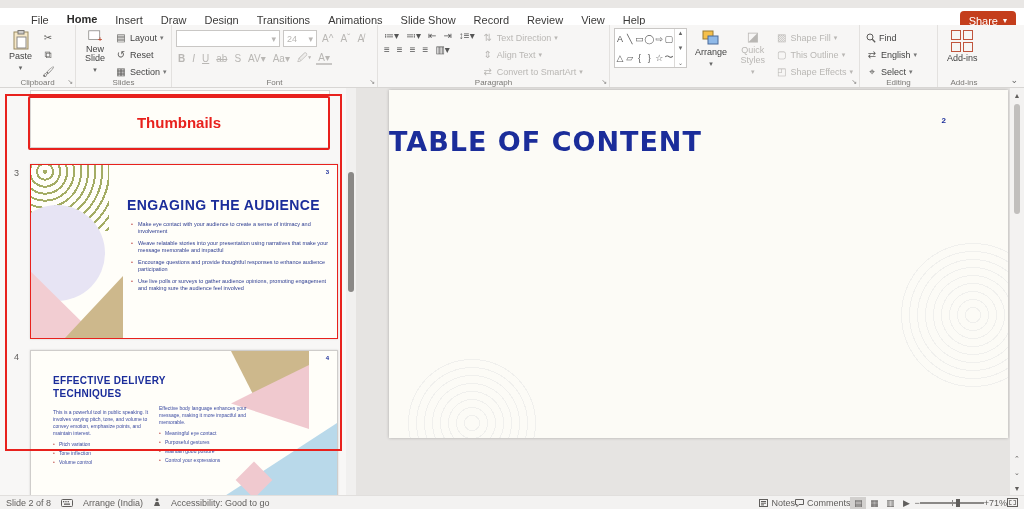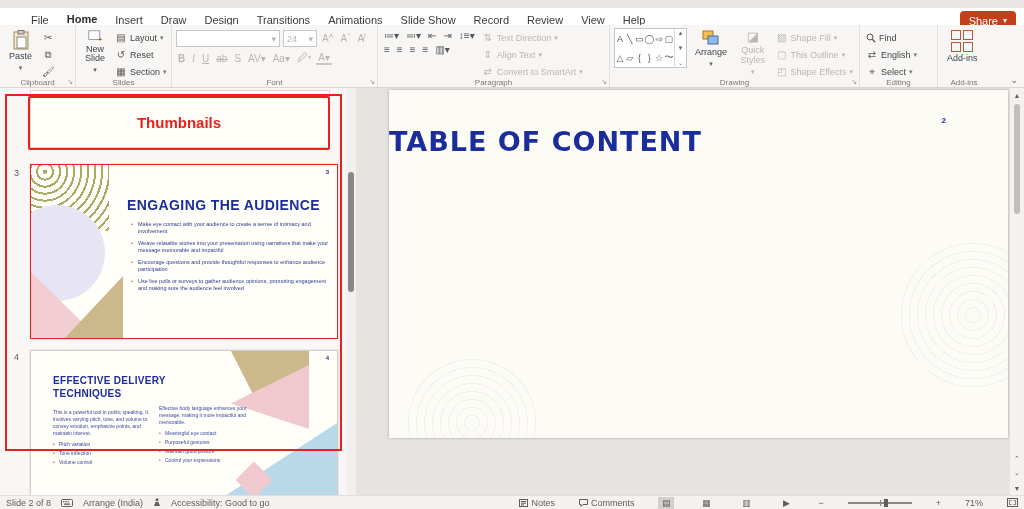--- a/index.html
+++ b/index.html
@@ -92,21 +92,21 @@
   
   .main-scroll { position:absolute; right:0; top:0; width:14px; bottom:0; background:#f3f2f1; display:flex; flex-direction:column; align-items:center; font-size:7px; color:#605e5c; }
   .main-scroll .arrow { height:14px; display:flex; align-items:center; }
   .main-scroll .track { flex:1; position:relative; width:100%; }
   .main-scroll .mthumb { position:absolute; top:2px; left:4px; width:6px; height:110px; background:#c1bfbd; border-radius:3px; }
   .main-scroll .navbtns { display:flex; flex-direction:column; gap:6px; padding-bottom:4px; font-size:7px; }
 
   
   .statusbar { position:absolute; left:0; right:0; bottom:0; height:14px; background:#f3f2f1; border-top:1px solid #e1dfdd; display:flex; align-items:center; font-size:9px; color:#605e5c; padding:0 6px; }
   .sb-left { display:flex; align-items:center; gap:10px; }
-  .sb-right { margin-left:auto; display:flex; align-items:center; gap:24px; }
+  .sb-right { margin-left:auto; display:flex; align-items:center; gap:0; }
   .sb-item { display:flex; align-items:center; gap:3px; }
   .viewbtn { width:16px; height:12px; display:flex; align-items:center; justify-content:center; font-size:9px; }
   .viewbtn.sel { background:#d2d0ce; }
   .zoom-track { position:relative; width:64px; height:2px; background:#8a8886; }
   .zoom-track .tick { position:absolute; left:50%; top:-2px; width:1px; height:6px; background:#8a8886; }
   .zoom-track .handle { position:absolute; left:56%; top:-3px; width:4px; height:8px; background:#605e5c; }
   .fit-icon { width:11px; height:9px; border:1px solid #605e5c; position:relative; }
   .fit-icon::after { content:""; position:absolute; inset:1px; border:1px dashed #8a8886; }
   svg.mini { display:block; }
 </style>
@@ -303,21 +303,20 @@
             <span class="icon9">▢</span>
             <span>This Outline</span>
             <span class="chev">▾</span>
           </span>
         <span class="smallbtn">
             <span class="icon9">◰</span>
             <span>Shape Effects</span>
             <span class="chev">▾</span>
           </span>
       </div>
-      <span class="glabel">Drawing</span>
       <span class="launcher">↘</span>
     </div>
 
     <div class="rgroup" style="width:78px">
       <div class="smallcol">
         <span class="smallbtn">
           <svg class="mini" width="10" height="10" viewBox="0 0 10 10">
               <circle cx="4" cy="4" r="3" fill="none" stroke="#5c5b59"></circle>
               <line x1="6.3" y1="6.3" x2="9.2" y2="9.2" stroke="#5c5b59" stroke-width="1.3"></line>
             </svg>

